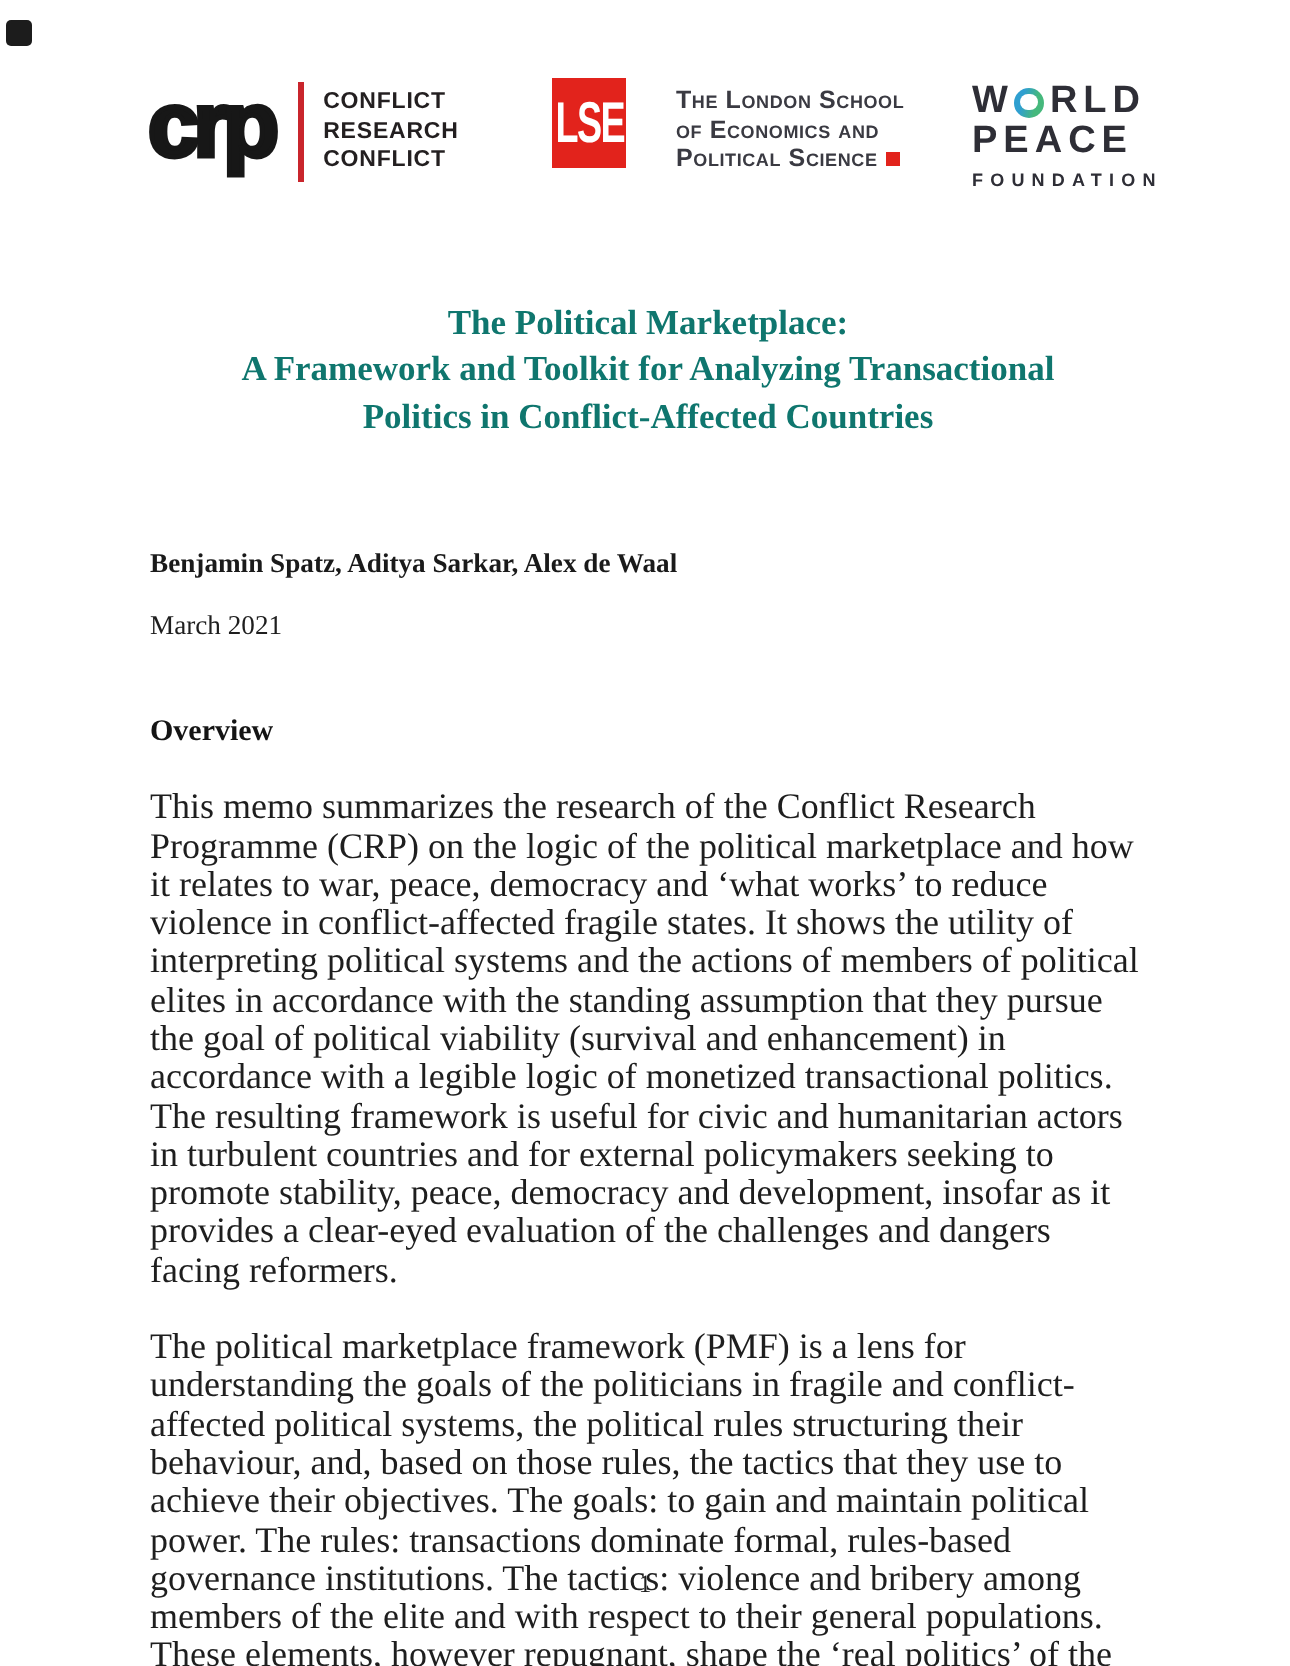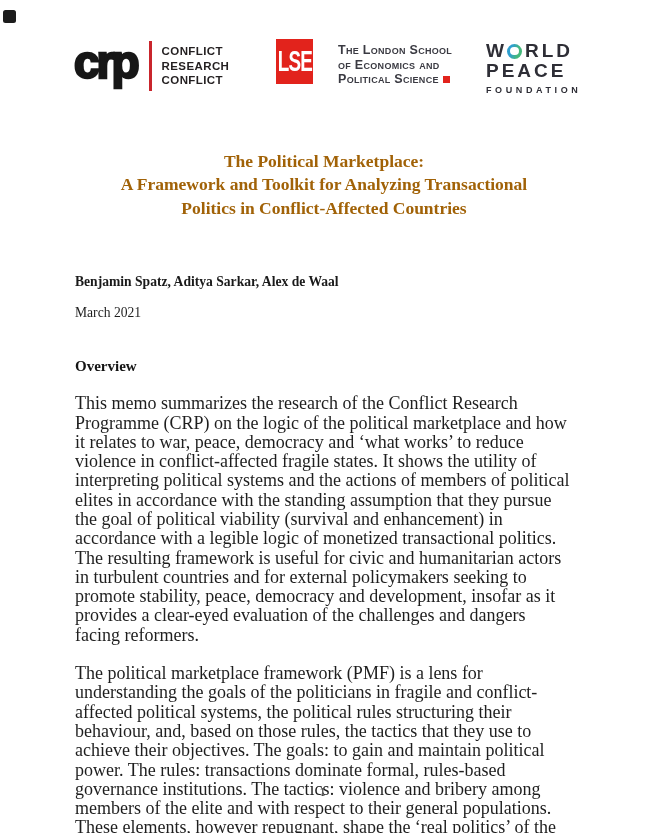--- a/index.html
+++ b/index.html
@@ -66,21 +66,21 @@
   .wpf-foundation {
     margin-top:4px; font-size:9px; font-weight:bold; letter-spacing:3.6px;
     white-space:nowrap;
     text-align:center;
   }
 
   
   .content { position:absolute; left:75px; top:150px; width:498px; }
   .doc-title {
     text-align:center; font-weight:bold; font-size:17.5px; line-height:23.4px;
-    color:#a16207; white-space:pre-line;
+    color:#0f766e; white-space:pre-line;
   }
   .authors { margin-top:54px; font-weight:bold; font-size:13.6px; color:#1a1a1a; }
   .doc-date { margin-top:15px; font-size:13.6px; }
   .section-heading { margin-top:37px; font-weight:bold; font-size:15px; color:#141414; }
   .para {
     margin-top:19px; font-size:18px; line-height:19.3px; color:#1e1e1e;
     text-align:left;
   }
   .para em { font-style:italic; }
 

